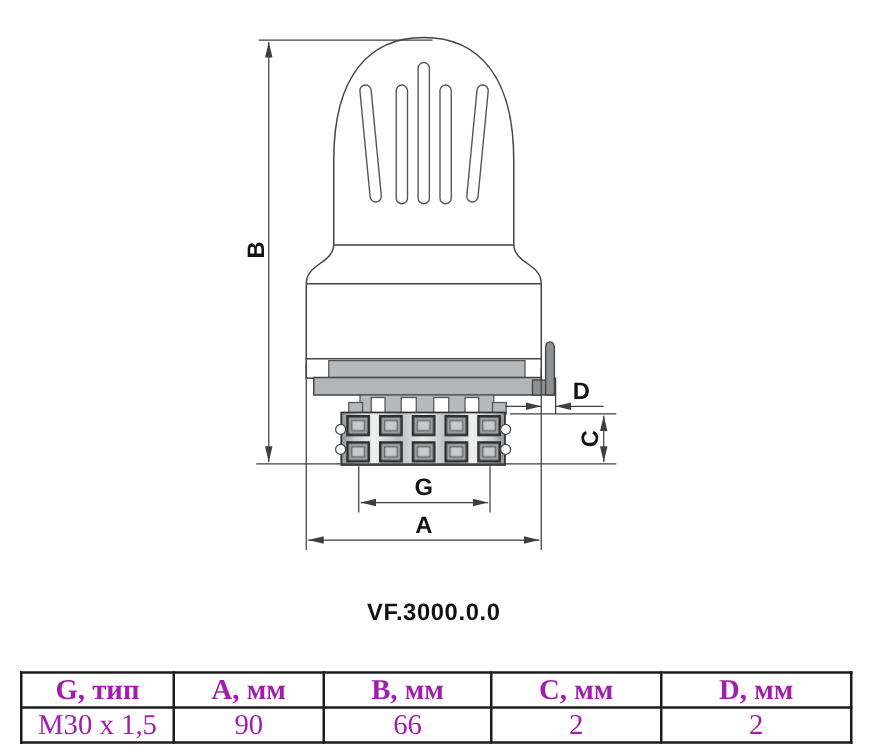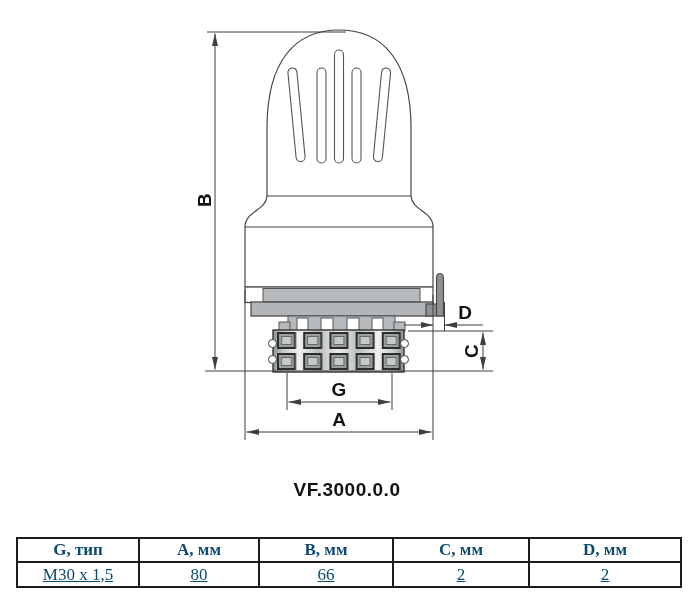--- a/index.html
+++ b/index.html
@@ -6,29 +6,29 @@
   .stage{
     position:relative;width:700px;height:605px;background:#ffffff;
     font-family:"Liberation Sans",sans-serif;overflow:hidden;
   }
   .drawing-svg{position:absolute;left:0;top:0;}
   .dim-label{font-family:"Liberation Sans",sans-serif;font-weight:bold;font-size:19px;fill:#121212;}
   .model-label{font-family:"Liberation Sans",sans-serif;font-weight:bold;font-size:19px;fill:#121212;letter-spacing:0.5px;}
   table.spec{
     position:absolute;left:16px;top:537px;width:664px;
     border-collapse:collapse;table-layout:fixed;
-    font-family:"Liberation Serif",serif;font-size:17px;color:#0c4a6e;
+    font-family:"Liberation Serif",serif;font-size:23px;color:#a21caf;
     background:#fff;
   }
   table.spec th,table.spec td{
     border:2px solid #1c1c1c;text-align:center;vertical-align:middle;
     padding:0;overflow:hidden;white-space:nowrap;
   }
   table.spec th{height:22px;font-weight:bold;}
-  table.spec td{height:23px;font-weight:normal;text-decoration:underline;}
+  table.spec td{height:23px;font-weight:normal;}
 </style>
 </head>
 <body>
 
 <div class="stage">
 
   <svg class="drawing-svg" width="700" height="520" viewBox="0 0 700 520">
     <defs>
       <marker id="ae" markerWidth="14" markerHeight="8" refX="12.5" refY="4" orient="auto" markerUnits="userSpaceOnUse">
         <path d="M0,1 L12.5,4 L0,7 Z" fill="#3f3f3f"></path>
@@ -153,21 +153,21 @@
         <th>G, тип</th>
         <th>A, мм</th>
         <th>B, мм</th>
         <th>C, мм</th>
         <th>D, мм</th>
       </tr>
     </thead>
     <tbody>
       <tr>
         <td>M30 x 1,5</td>
-        <td>80</td>
+        <td>90</td>
         <td>66</td>
         <td>2</td>
         <td>2</td>
       </tr>
     </tbody>
   </table>
 
 </div>
 
 </body></html>

